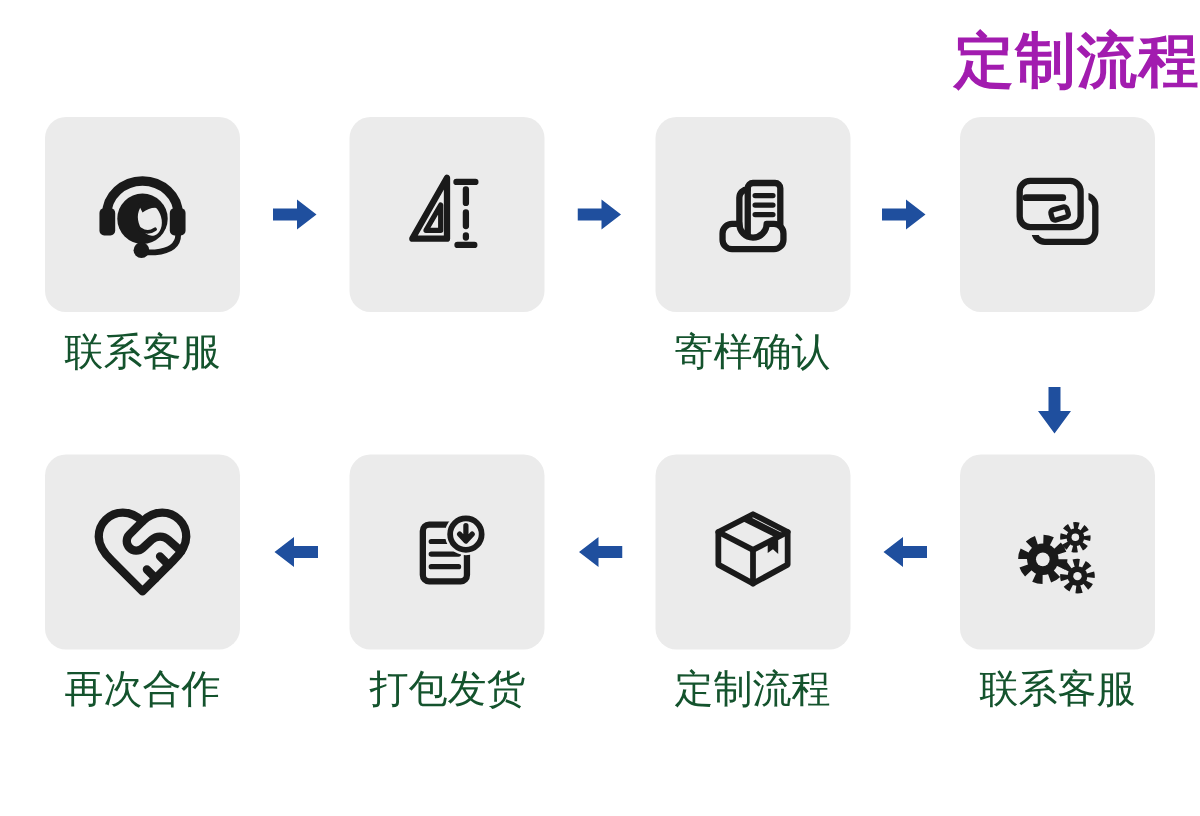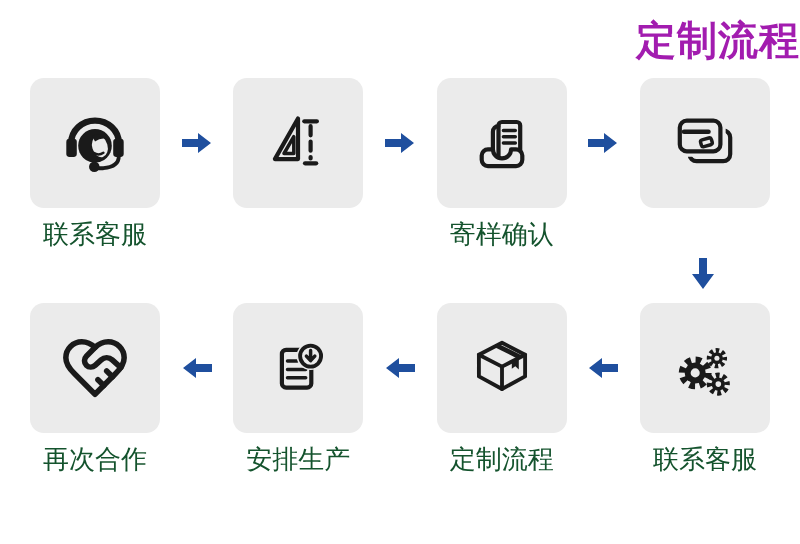--- a/index.html
+++ b/index.html
@@ -143,21 +143,21 @@
     <div class="step">
       <div class="card">
         <svg viewBox="0 0 100 100">
           <rect class="stroke" x="27" y="24" width="42" height="54" rx="6" stroke-width="6"></rect>
           <path class="stroke" d="M35 40 H49 M35 52 H61 M35 64 H61" stroke-width="5"></path>
           <circle cx="68" cy="33" r="15" fill="#ebebeb" stroke="#ebebeb" stroke-width="10"></circle>
           <circle class="stroke bgfill" cx="68" cy="33" r="15" stroke-width="5.5"></circle>
           <path class="stroke" d="M68 25 V38 M62 33 L68 39.5 L74 33" stroke-width="5"></path>
         </svg>
       </div>
-      <div class="step-label">安排生产</div>
+      <div class="step-label">打包发货</div>
     </div>
 
     <div class="gap">
       <svg class="harrow" viewBox="0 0 30 22">
         <path d="M30 7 H14 V1 L1 11 L14 21 V15 H30 Z" fill="#1f4f9e"></path>
       </svg>
     </div>
 
     <div class="step">
       <div class="card">

